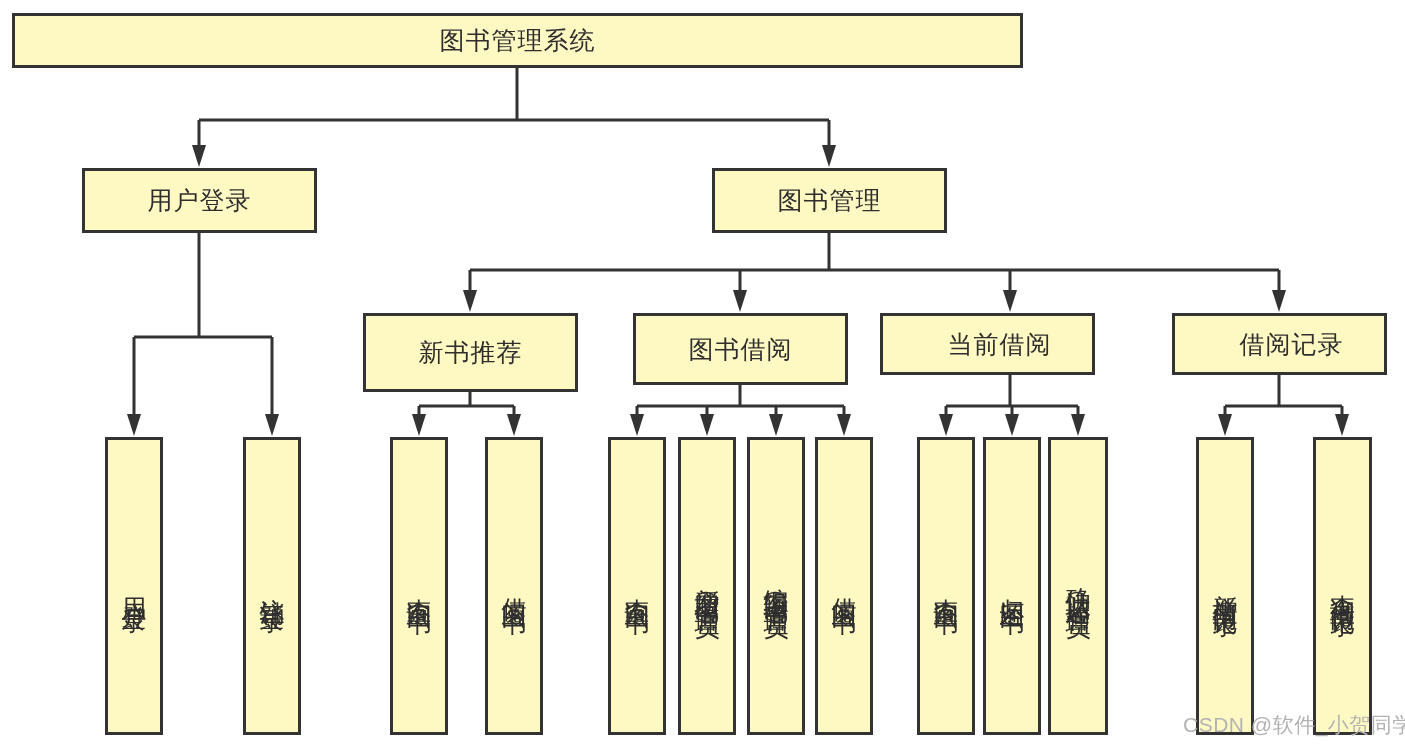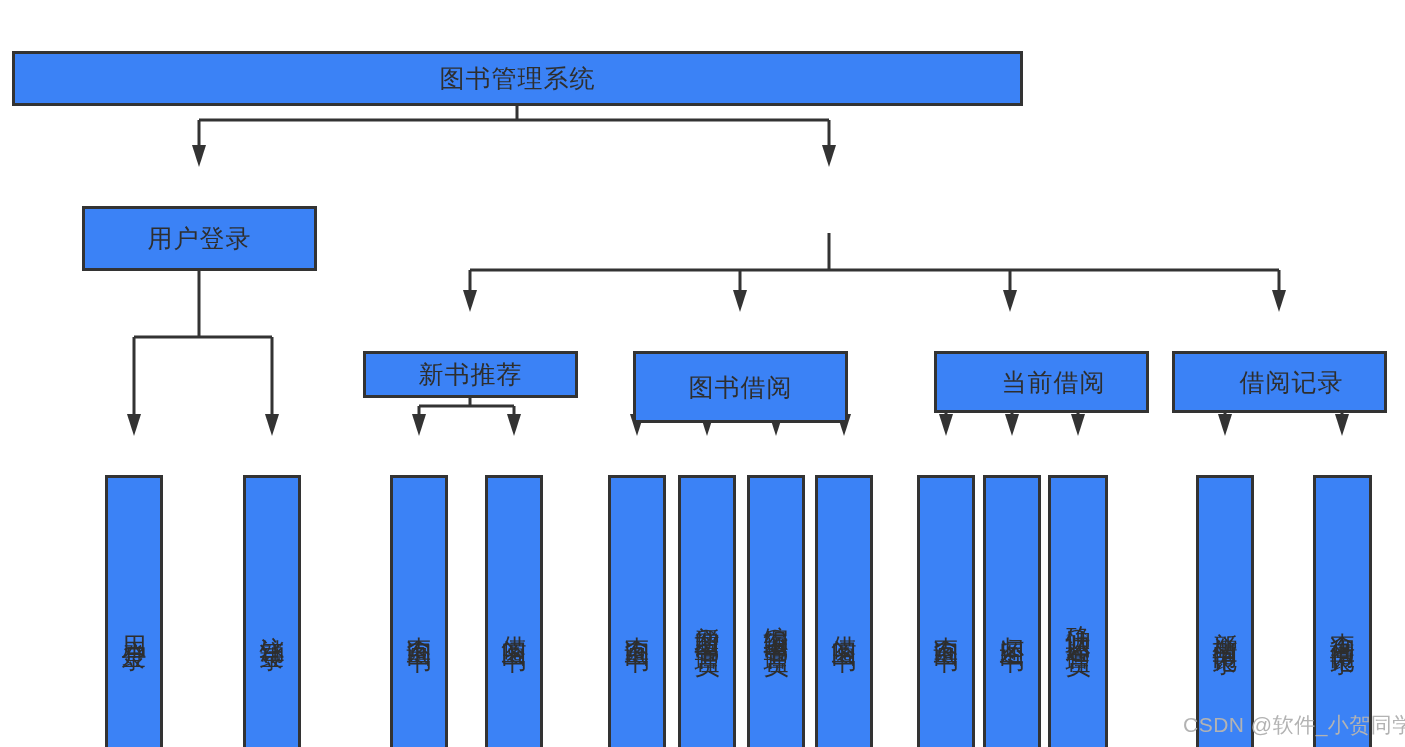--- a/index.html
+++ b/index.html
@@ -13,31 +13,30 @@
   }
   .wires {
     position: absolute;
     left: 0; top: 0;
     width: 1405px; height: 747px;
     pointer-events: none;
   }
   .node {
     position: absolute;
     box-sizing: border-box;
-    background: #3b82f6;
+    background: #fef9c3;
     border: 3px solid #333333;
     color: #2e2e2e;
     display: flex;
     align-items: center;
     justify-content: center;
     font-size: 25px;
     letter-spacing: 1px;
     line-height: 1.15;
     white-space: nowrap;
-    margin-top: 38px;
   }
   .vnode {
     writing-mode: vertical-rl;
     text-orientation: mixed;
     letter-spacing: 4px;
     white-space: normal;
     padding: 4px 0;
   }
   .watermark {
     position: absolute;
@@ -100,24 +99,25 @@
     <g stroke="#333333" stroke-width="3" fill="#333333">
       <path fill="none" d="M1279,375 V406 M1225,406 H1342 M1225,406 V416 M1342,406 V416"></path>
       <polygon stroke="none" points="1218,414 1232,414 1225,436"></polygon>
       <polygon stroke="none" points="1335,414 1349,414 1342,436"></polygon>
     </g>
   </svg>
 
   <div class="node" style="left:12px; top:13px; width:1011px; height:55px;">图书管理系统</div>
 
   <div class="node" style="left:82px; top:168px; width:235px; height:65px;">用户登录</div>
+  <div class="node" style="left:712px; top:168px; width:235px; height:65px;">图书管理</div>
 
-  <div class="node" style="left:363px; top:313px; width:215px; height:47px;">新书推荐</div>
+  <div class="node" style="left:363px; top:313px; width:215px; height:79px;">新书推荐</div>
   <div class="node" style="left:633px; top:313px; width:215px; height:72px;">图书借阅</div>
-  <div class="node" style="left:934px; top:313px; width:215px; height:62px;padding-left:24px;">当前借阅</div>
+  <div class="node" style="left:880px; top:313px; width:215px; height:62px;padding-left:24px;">当前借阅</div>
   <div class="node" style="left:1172px; top:313px; width:215px; height:62px;padding-left:24px;">借阅记录</div>
 
   <div class="node vnode" style="left:105px; top:437px; width:58px; height:298px;">用户登录</div>
   <div class="node vnode" style="left:243px; top:437px; width:58px; height:298px;">注销登录</div>
 
   <div class="node vnode" style="left:390px; top:437px; width:58px; height:298px;">查询图书</div>
   <div class="node vnode" style="left:485px; top:437px; width:58px; height:298px;">借阅图书</div>
 
   <div class="node vnode" style="left:608px; top:437px; width:58px; height:298px;">查询图书</div>
   <div class="node vnode" style="left:678px; top:437px; width:58px; height:298px;">新增图书（管理员）</div>

